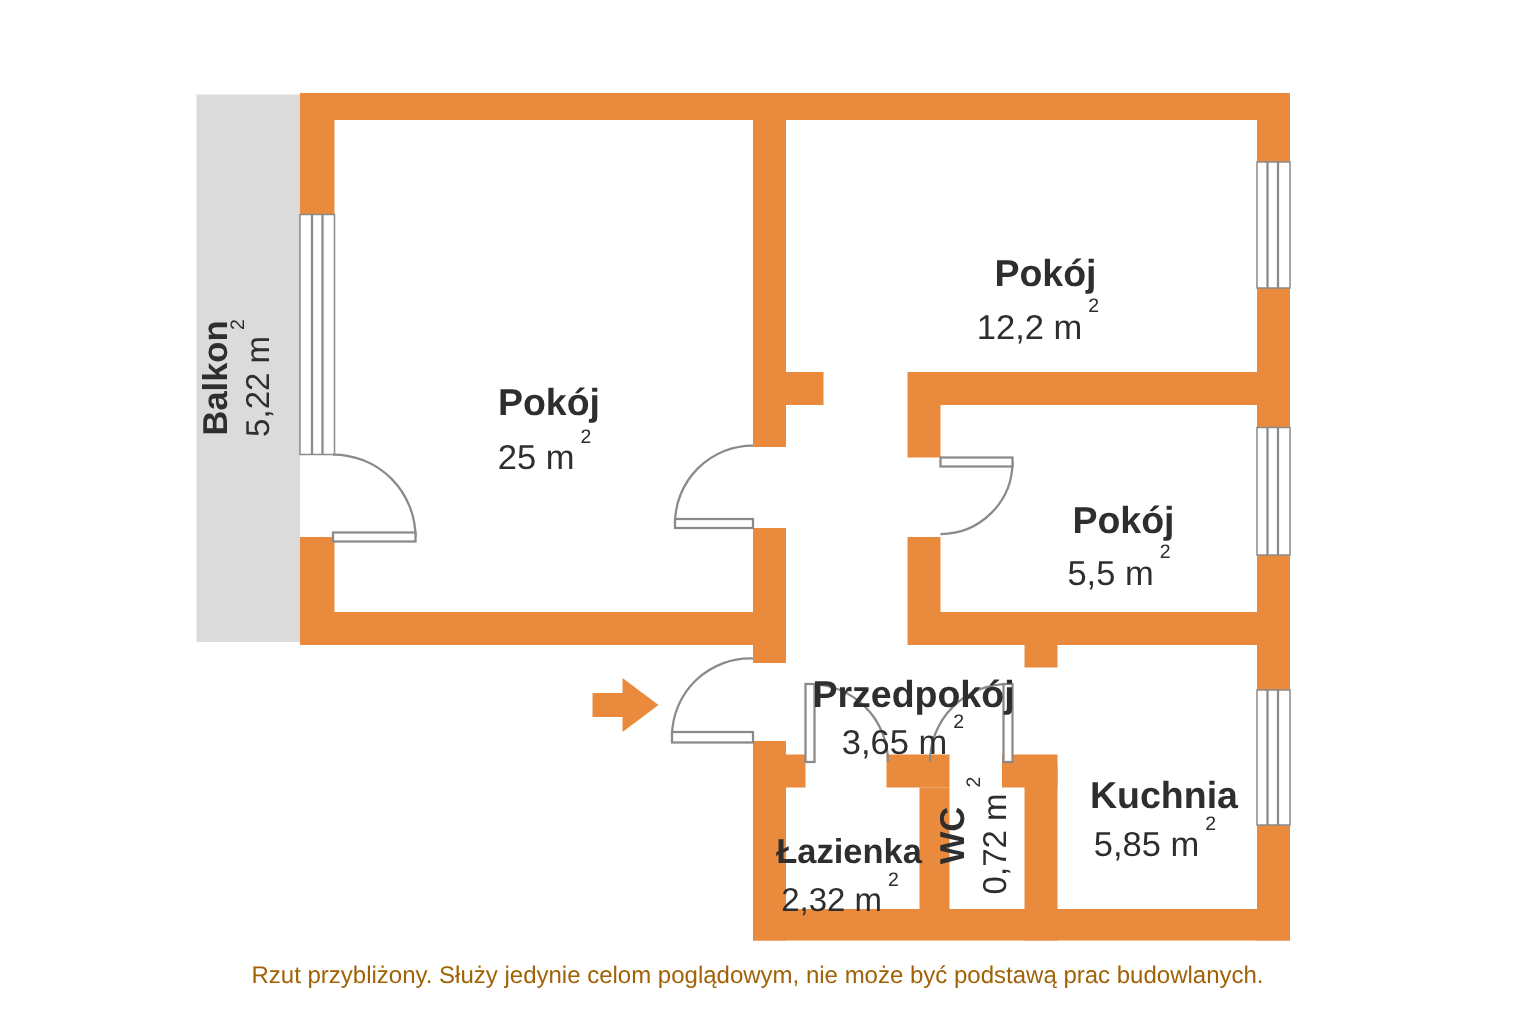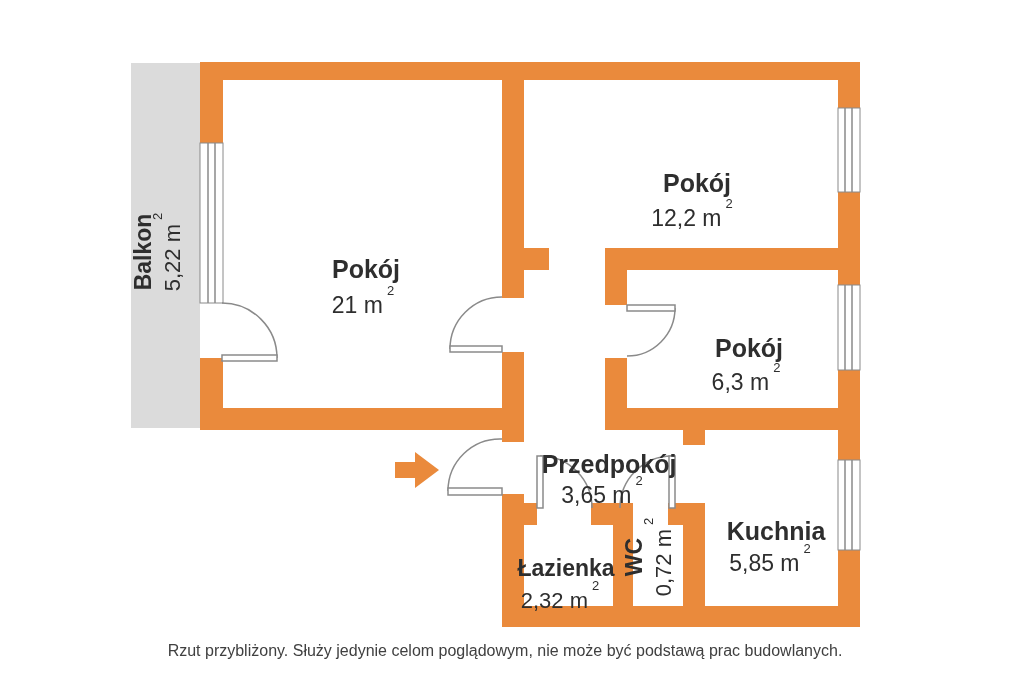--- a/index.html
+++ b/index.html
@@ -30,21 +30,21 @@
   sup{font-size:13px;font-weight:400;position:relative;top:-9px;margin-left:4px;}
   .vlabel{
     position:absolute;transform:translate(-50%,-50%) rotate(-90deg);
     display:flex;flex-direction:column;align-items:center;gap:5px;
     white-space:nowrap;line-height:1;
   }
   .vlabel .vname{font-size:23px;font-weight:700;}
   .vlabel .varea{font-size:22px;font-weight:400;}
   .caption{
     position:absolute;left:505px;top:651px;transform:translate(-50%,-50%);
-    font-size:16px;color:#404040;white-space:nowrap;
+    font-size:16px;color:#a16207;white-space:nowrap;
   }
 </style>
 </head>
 <body>
 
 <div class="stage">
 
   <svg width="1024" height="682" viewBox="0 0 1024 682">
 
     <rect class="balcony" x="131" y="63" width="69" height="365"></rect>
@@ -119,27 +119,27 @@
     </g>
     <g>
       <path class="doorarc" d="M672,456 A52,52 0 0 0 620,508"></path>
       <rect class="doorleaf" x="669" y="456" width="6" height="52"></rect>
     </g>
 
     <polygon class="arrow" points="395,462 415,462 415,452 439,470 415,488 415,478 395,478"></polygon>
   </svg>
 
   <div class="label" style="left:366px;top:242px">Pokój</div>
-  <div class="area" style="left:363px;top:278px"><span>21 m</span><sup>2</sup></div>
+  <div class="area" style="left:363px;top:278px"><span>25 m</span><sup>2</sup></div>
 
   <div class="label" style="left:697px;top:156px">Pokój</div>
   <div class="area" style="left:692px;top:191px"><span>12,2 m</span><sup>2</sup></div>
 
   <div class="label" style="left:749px;top:321px">Pokój</div>
-  <div class="area" style="left:746px;top:355px"><span>6,3 m</span><sup>2</sup></div>
+  <div class="area" style="left:746px;top:355px"><span>5,5 m</span><sup>2</sup></div>
 
   <div class="label" style="left:609px;top:437px">Przedpokój</div>
   <div class="area" style="left:602px;top:468px"><span>3,65 m</span><sup>2</sup></div>
 
   <div class="label" style="left:566px;top:541px;font-size:23px">Łazienka</div>
   <div class="area" style="left:560px;top:573px;font-size:22px"><span>2,32 m</span><sup>2</sup></div>
 
   <div class="vlabel" style="left:649px;top:557px">
     <div class="vname">WC</div>
     <div class="varea"><span>0,72 m</span><sup>2</sup></div>

